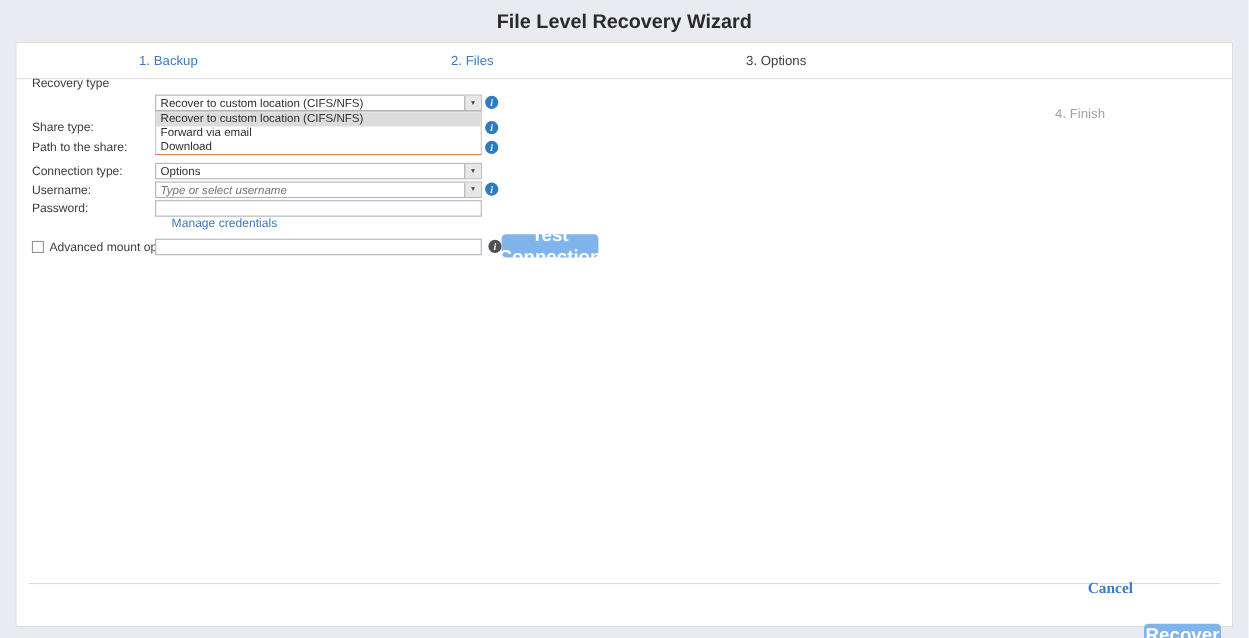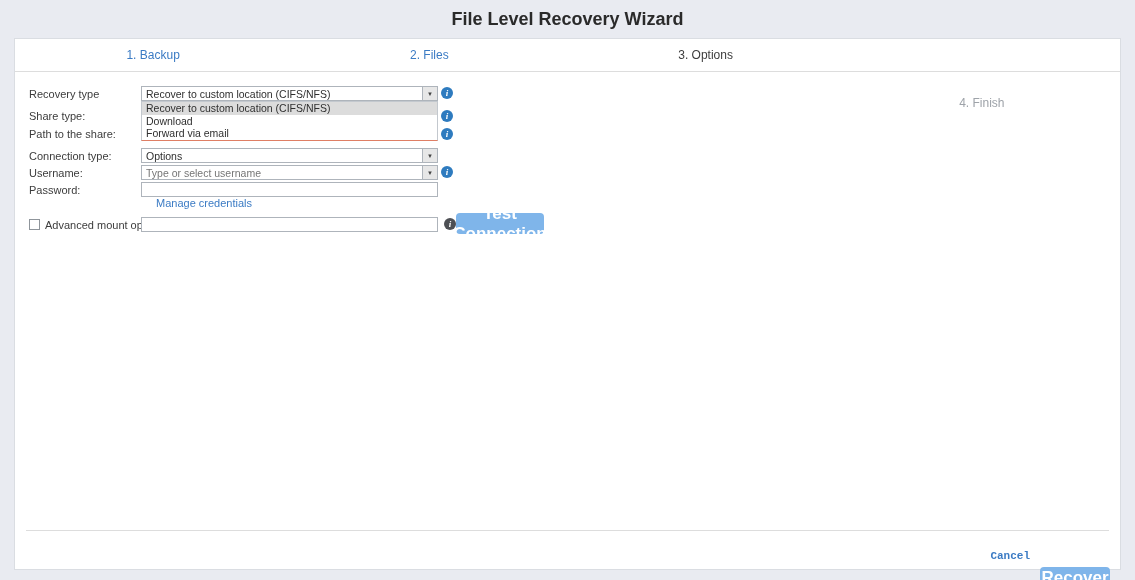--- a/index.html
+++ b/index.html
@@ -77,71 +77,71 @@
   }
   .btn-primary{
     position:absolute;background:#7fb5ea;color:#fff;border:none;border-radius:4px;
     font-size:17px;font-weight:bold;font-family:"Liberation Sans",sans-serif;
     display:flex;align-items:center;justify-content:center;cursor:pointer;
   }
   .footer-sep{
     position:absolute;left:11px;right:11px;top:491px;border-top:1px solid #dddddd;
   }
   .btn-cancel{
-    position:absolute;right:84px;top:510px;font-size:11px;font-weight:bold;
+    position:absolute;right:84px;top:488px;font-size:14px;font-weight:bold;
     color:#3b7bc4;background:none;border:none;cursor:pointer;
-    font-family:Liberation Mono, monospace;
+    font-family:Liberation Serif, serif;
   }
 </style>
 </head>
 <body>
 
 <div class="titlebar">File Level Recovery Wizard</div>
 
 <div class="card">
 
   <div class="steps">
     <div class="step done">1. Backup</div>
     <div class="step done">2. Files</div>
     <div class="step active">3. Options</div>
     <div class="step upcoming">4. Finish</div>
   </div>
 
-  <div class="lbl" style="top:49px">Recovery type</div>
+  <div class="lbl" style="top:31px">Recovery type</div>
   <div class="field" style="top:47px">
     <div class="val">Recover to custom location (CIFS/NFS)</div>
     <div class="arrow-btn">
         <span>▼</span>
       </div>
   </div>
   <div class="info-icon" style="left:426px;top:48px">i</div>
 
   <div class="dropdown-list">
     <div class="dropdown-option selected">Recover to custom location (CIFS/NFS)</div>
+    <div class="dropdown-option">Forward via email</div>
     <div class="dropdown-option">Download</div>
-    <div class="dropdown-option">Forward via email</div>
   </div>
 
   <div class="lbl" style="top:71px">Share type:</div>
   <div class="info-icon" style="left:426px;top:71px">i</div>
 
   <div class="lbl" style="top:89px">Path to the share:</div>
   <div class="info-icon" style="left:426px;top:89px">i</div>
 
   <div class="lbl" style="top:111px">Connection type:</div>
   <div class="field" style="top:109px">
     <div class="val">Options</div>
     <div class="arrow-btn">
         <span>▼</span>
       </div>
   </div>
 
   <div class="lbl" style="top:128px">Username:</div>
   <div class="field" style="top:126px">
-    <input class="val" style="border: none; outline: none; height: 100%; min-width: 0px; background: transparent; " placeholder="Type or select username">
+    <input class="val" style="border: none; outline: none; height: 100%; min-width: 0px; background: transparent; font-style: italic;" placeholder="Type or select username">
     <div class="arrow-btn">
         <span>▼</span>
       </div>
   </div>
   <div class="info-icon" style="left:426px;top:127px">i</div>
 
   <div class="lbl" style="top:145px">Password:</div>
   <input class="txt" style="top: 143px;" type="password">
 
   <a class="link" style="left:141px;top:158px">Manage credentials</a>

